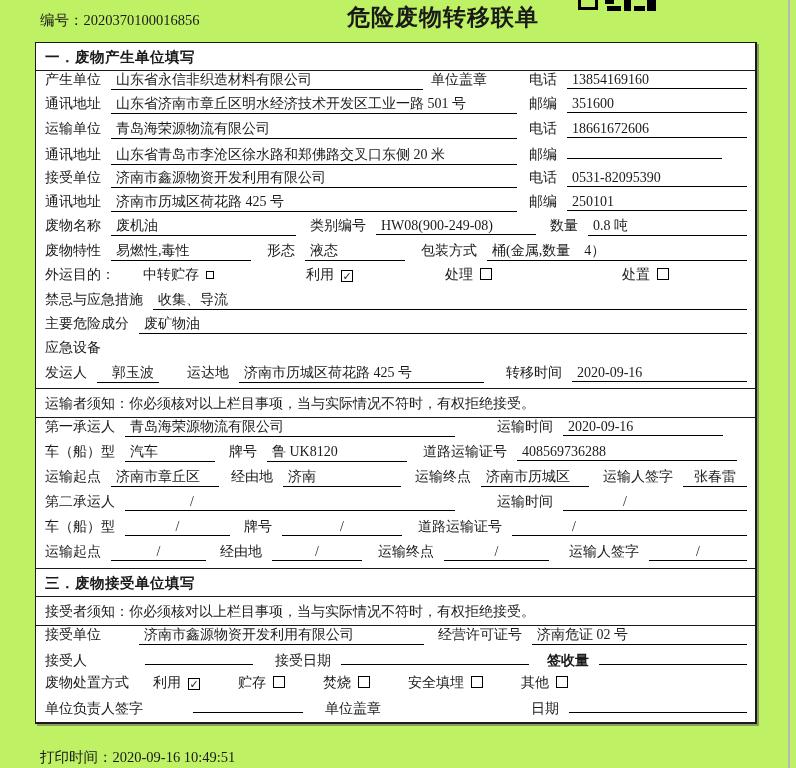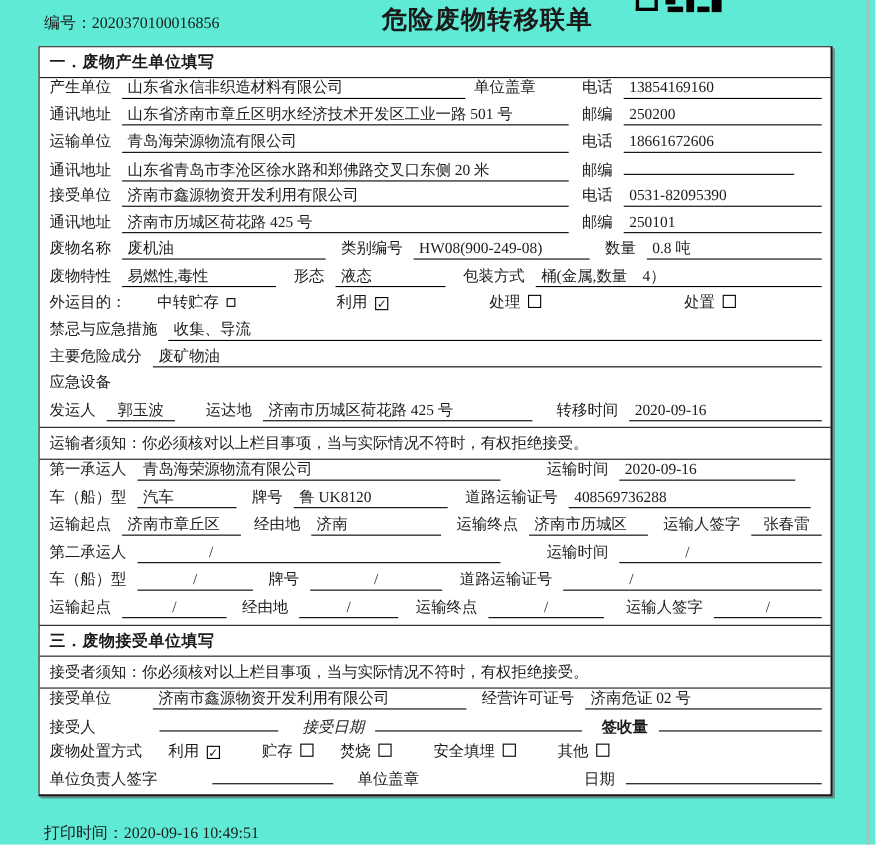--- a/index.html
+++ b/index.html
@@ -1,18 +1,18 @@
 <!DOCTYPE html>
 <html><head>
 <meta charset="utf-8">
 <style>
   * { margin:0; padding:0; box-sizing:border-box; }
   html,body { width:796px; height:768px; background:#ffffff; overflow:hidden;
     font-family:"Liberation Serif","DejaVu Serif",serif; color:#1a1a1a; }
-  .page { position:relative; width:796px; height:768px; background:#5eead4; }
+  .page { position:relative; width:796px; height:768px; background:#bef264; }
   .edge-strip { position:absolute; top:0; right:6px; width:2px; height:768px; background:#b8b8b8; }
 
   
   .doc-no { position:absolute; left:40px; top:11px; font-size:14.5px; }
   .doc-title { position:absolute; left:443px; top:2px; transform:translateX(-50%);
     font-size:23px; font-weight:bold; white-space:nowrap; letter-spacing:1px; }
   .qr-frag { position:absolute; left:578px; top:0; width:78px; height:11px; }
   .qr-frag i { position:absolute; background:#000; }
   .qr-a { left:0; top:0; width:20px; height:10px; border:3px solid #000; border-top:none; background:transparent !important; }
   .qr-b { left:27px; top:0px; width:9px;  height:4px; }
@@ -75,21 +75,21 @@
           <span class="lbl">电话</span>
           <span class="val fill">13854169160</span>
         </span>
       </div>
 
       <div class="row">
         <span class="lbl">通讯地址</span>
         <span class="val fill">山东省济南市章丘区明水经济技术开发区工业一路 501 号</span>
         <span style="display:flex;width:218px;margin-left:12px;align-items:baseline;">
           <span class="lbl">邮编</span>
-          <span class="val fill">250200</span>
+          <span class="val fill">351600</span>
         </span>
       </div>
 
       <div class="row">
         <span class="lbl">运输单位</span>
         <span class="val fill">青岛海荣源物流有限公司</span>
         <span style="display:flex;width:218px;margin-left:12px;align-items:baseline;">
           <span class="lbl">电话</span>
           <span class="val fill">18661672606</span>
         </span>
@@ -157,21 +157,21 @@
         <span class="lbl">主要危险成分</span>
         <span class="val fill">废矿物油</span>
       </div>
 
       <div class="row">
         <span class="lbl">应急设备</span>
       </div>
 
       <div class="row">
         <span class="lbl">发运人</span>
-        <span class="val" style="width:62px;text-align:center;">郭玉波</span>
+        <span class="val" style="width:62px;text-align:right;">郭玉波</span>
         <span class="lbl" style="margin-left:28px;">运达地</span>
         <span class="val" style="width:245px;">济南市历城区荷花路 425 号</span>
         <span class="lbl" style="margin-left:22px;">转移时间</span>
         <span class="val fill">2020-09-16</span>
       </div>
     </div>
 
     <div class="sec s2">
       <div class="notice"><span>运输者须知：</span><span>你必须核对以上栏目事项，当与实际情况不符时，有权拒绝接受。</span></div>
 
@@ -237,31 +237,31 @@
       <div class="row">
         <span class="lbl">接受单位</span>
         <span class="val" style="width:285px;margin-left:28px;">济南市鑫源物资开发利用有限公司</span>
         <span class="lbl" style="margin-left:14px;">经营许可证号</span>
         <span class="val fill">济南危证 02 号</span>
       </div>
 
       <div class="row">
         <span class="lbl">接受人</span>
         <span class="val" style="width:108px;margin-left:48px;"></span>
-        <span class="lbl" style="margin-left:22px;font-style:italic;">接受日期</span>
+        <span class="lbl" style="margin-left:22px;">接受日期</span>
         <span class="val" style="width:188px;"></span>
         <span class="lbl" style="margin-left:18px;font-weight:bold;">签收量</span>
         <span class="val fill"></span>
       </div>
 
       <div class="row">
         <span class="lbl">废物处置方式</span>
         <span class="opt" style="margin-left:14px;"><span>利用</span><span class="cb">✓</span></span>
         <span class="opt" style="margin-left:38px;"><span>贮存</span><span class="cb"></span></span>
-        <span class="opt" style="margin-left:24px;"><span>焚烧</span><span class="cb"></span></span>
+        <span class="opt" style="margin-left:38px;"><span>焚烧</span><span class="cb"></span></span>
         <span class="opt" style="margin-left:38px;"><span>安全填埋</span><span class="cb"></span></span>
         <span class="opt" style="margin-left:38px;"><span>其他</span><span class="cb"></span></span>
       </div>
 
       <div class="row">
         <span class="lbl">单位负责人签字</span>
         <span class="val" style="width:110px;margin-left:40px;"></span>
         <span class="lbl" style="margin-left:22px;">单位盖章</span>
         <span class="lbl" style="margin-left:140px;font-family:Liberation Serif, serif;">日期</span>
         <span class="val fill"></span>

